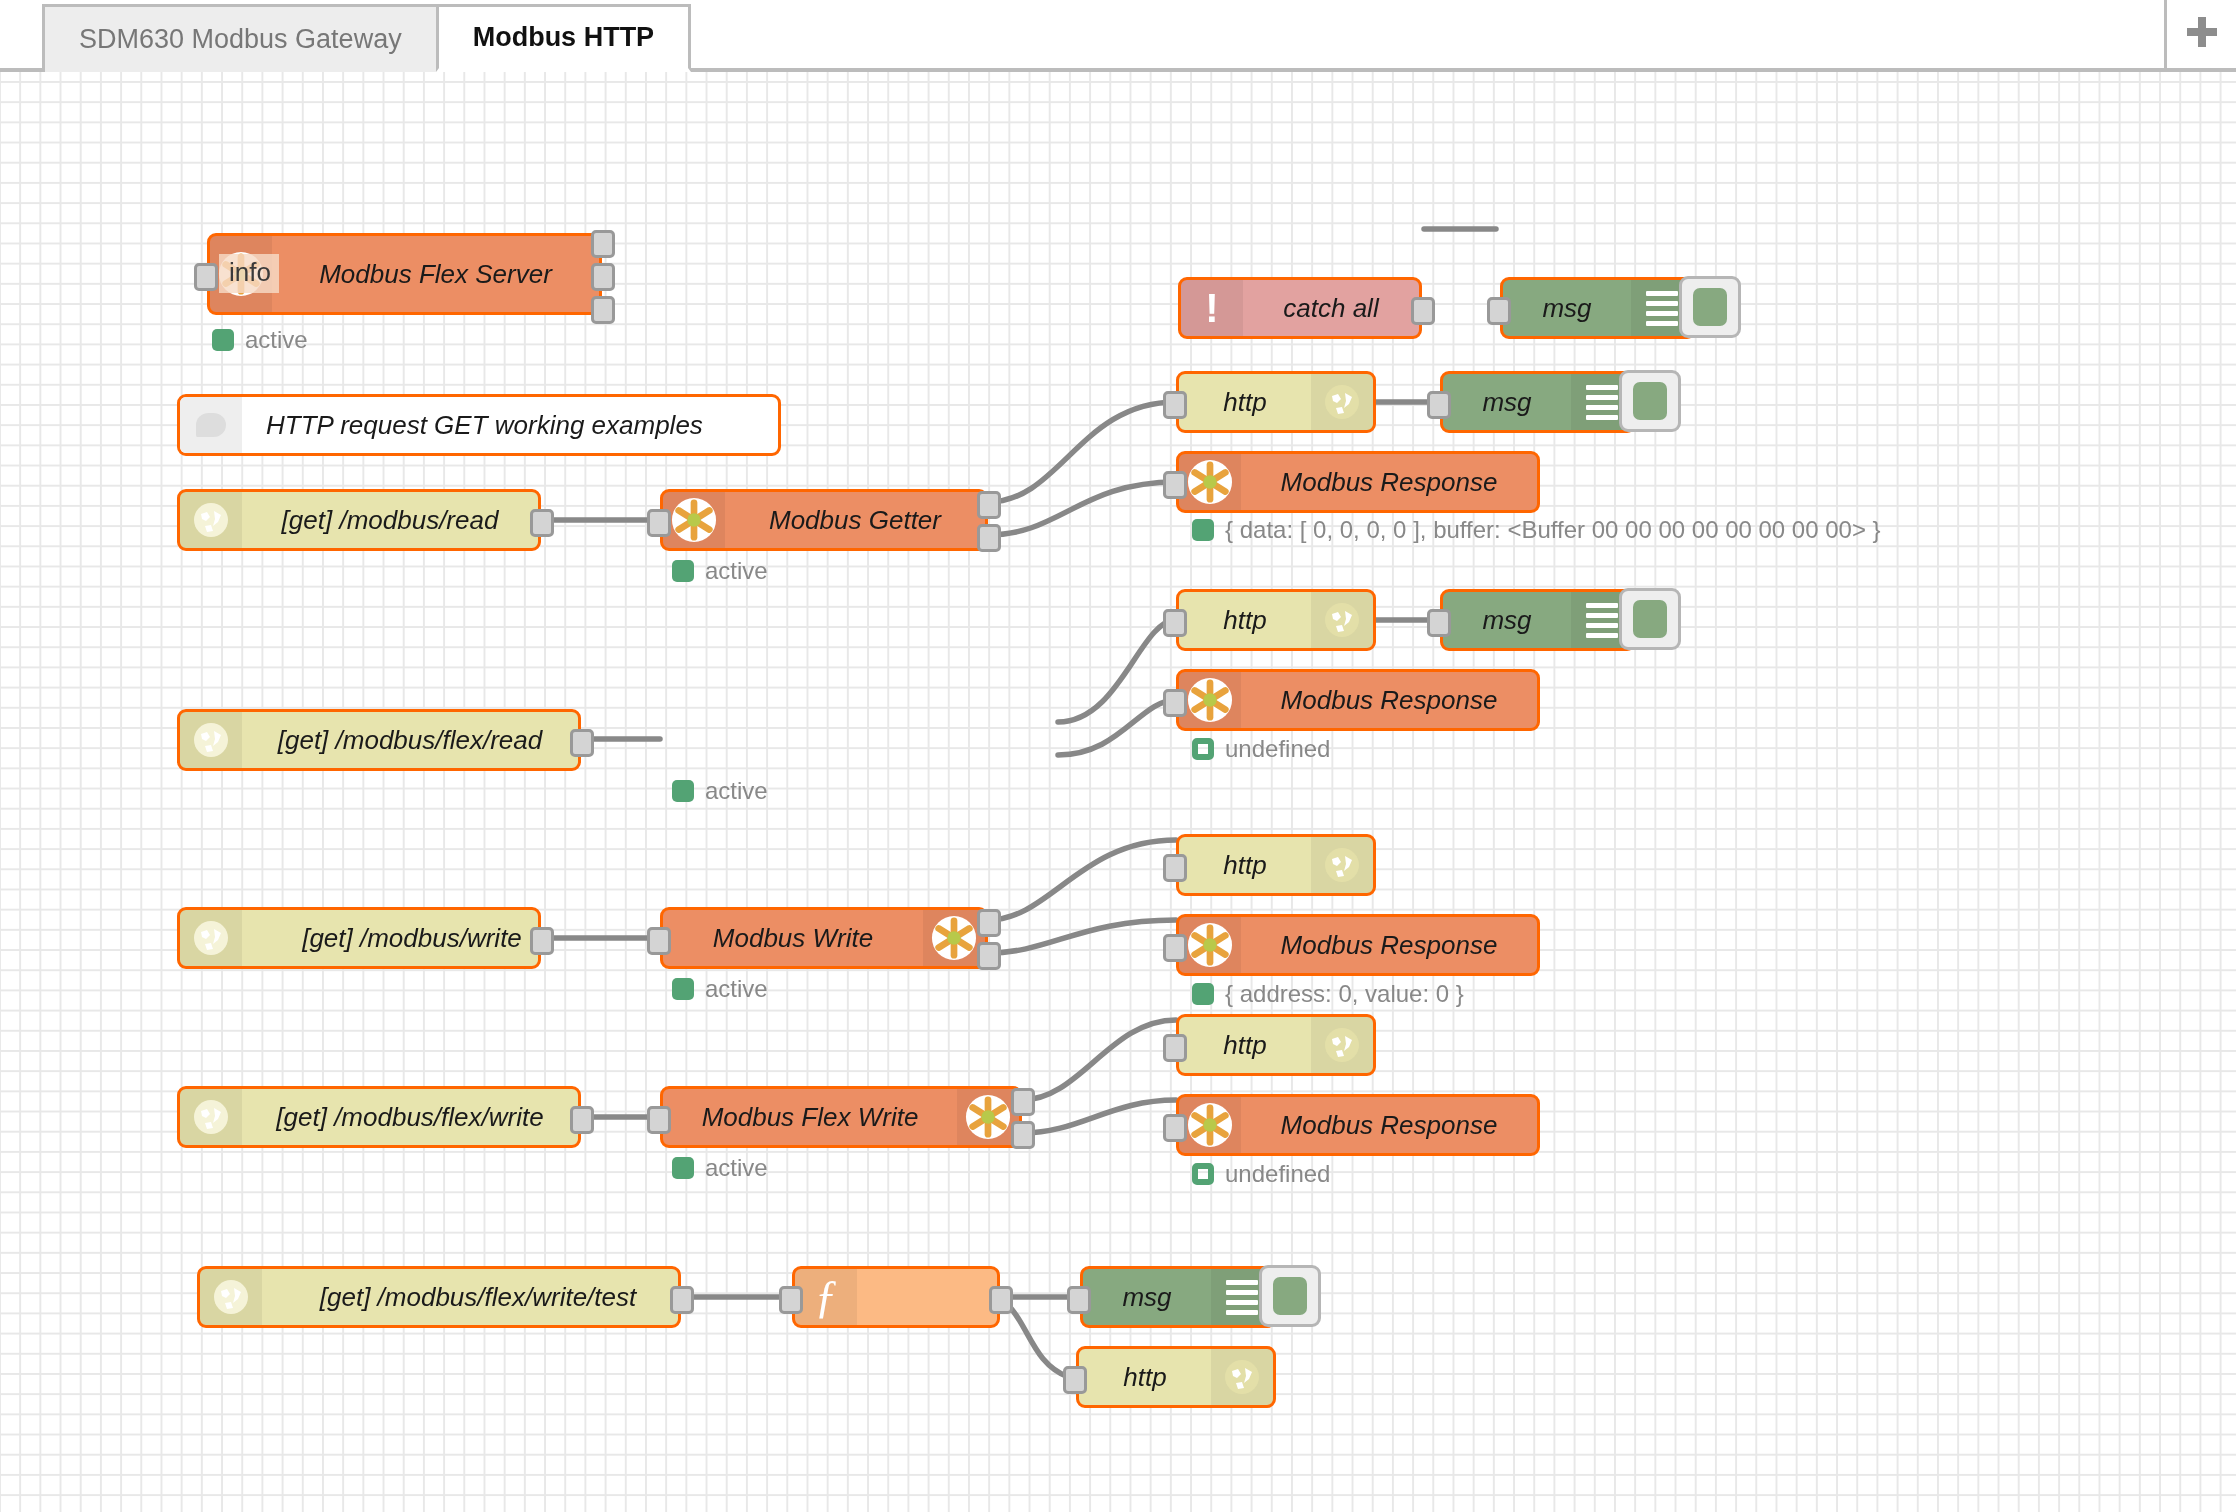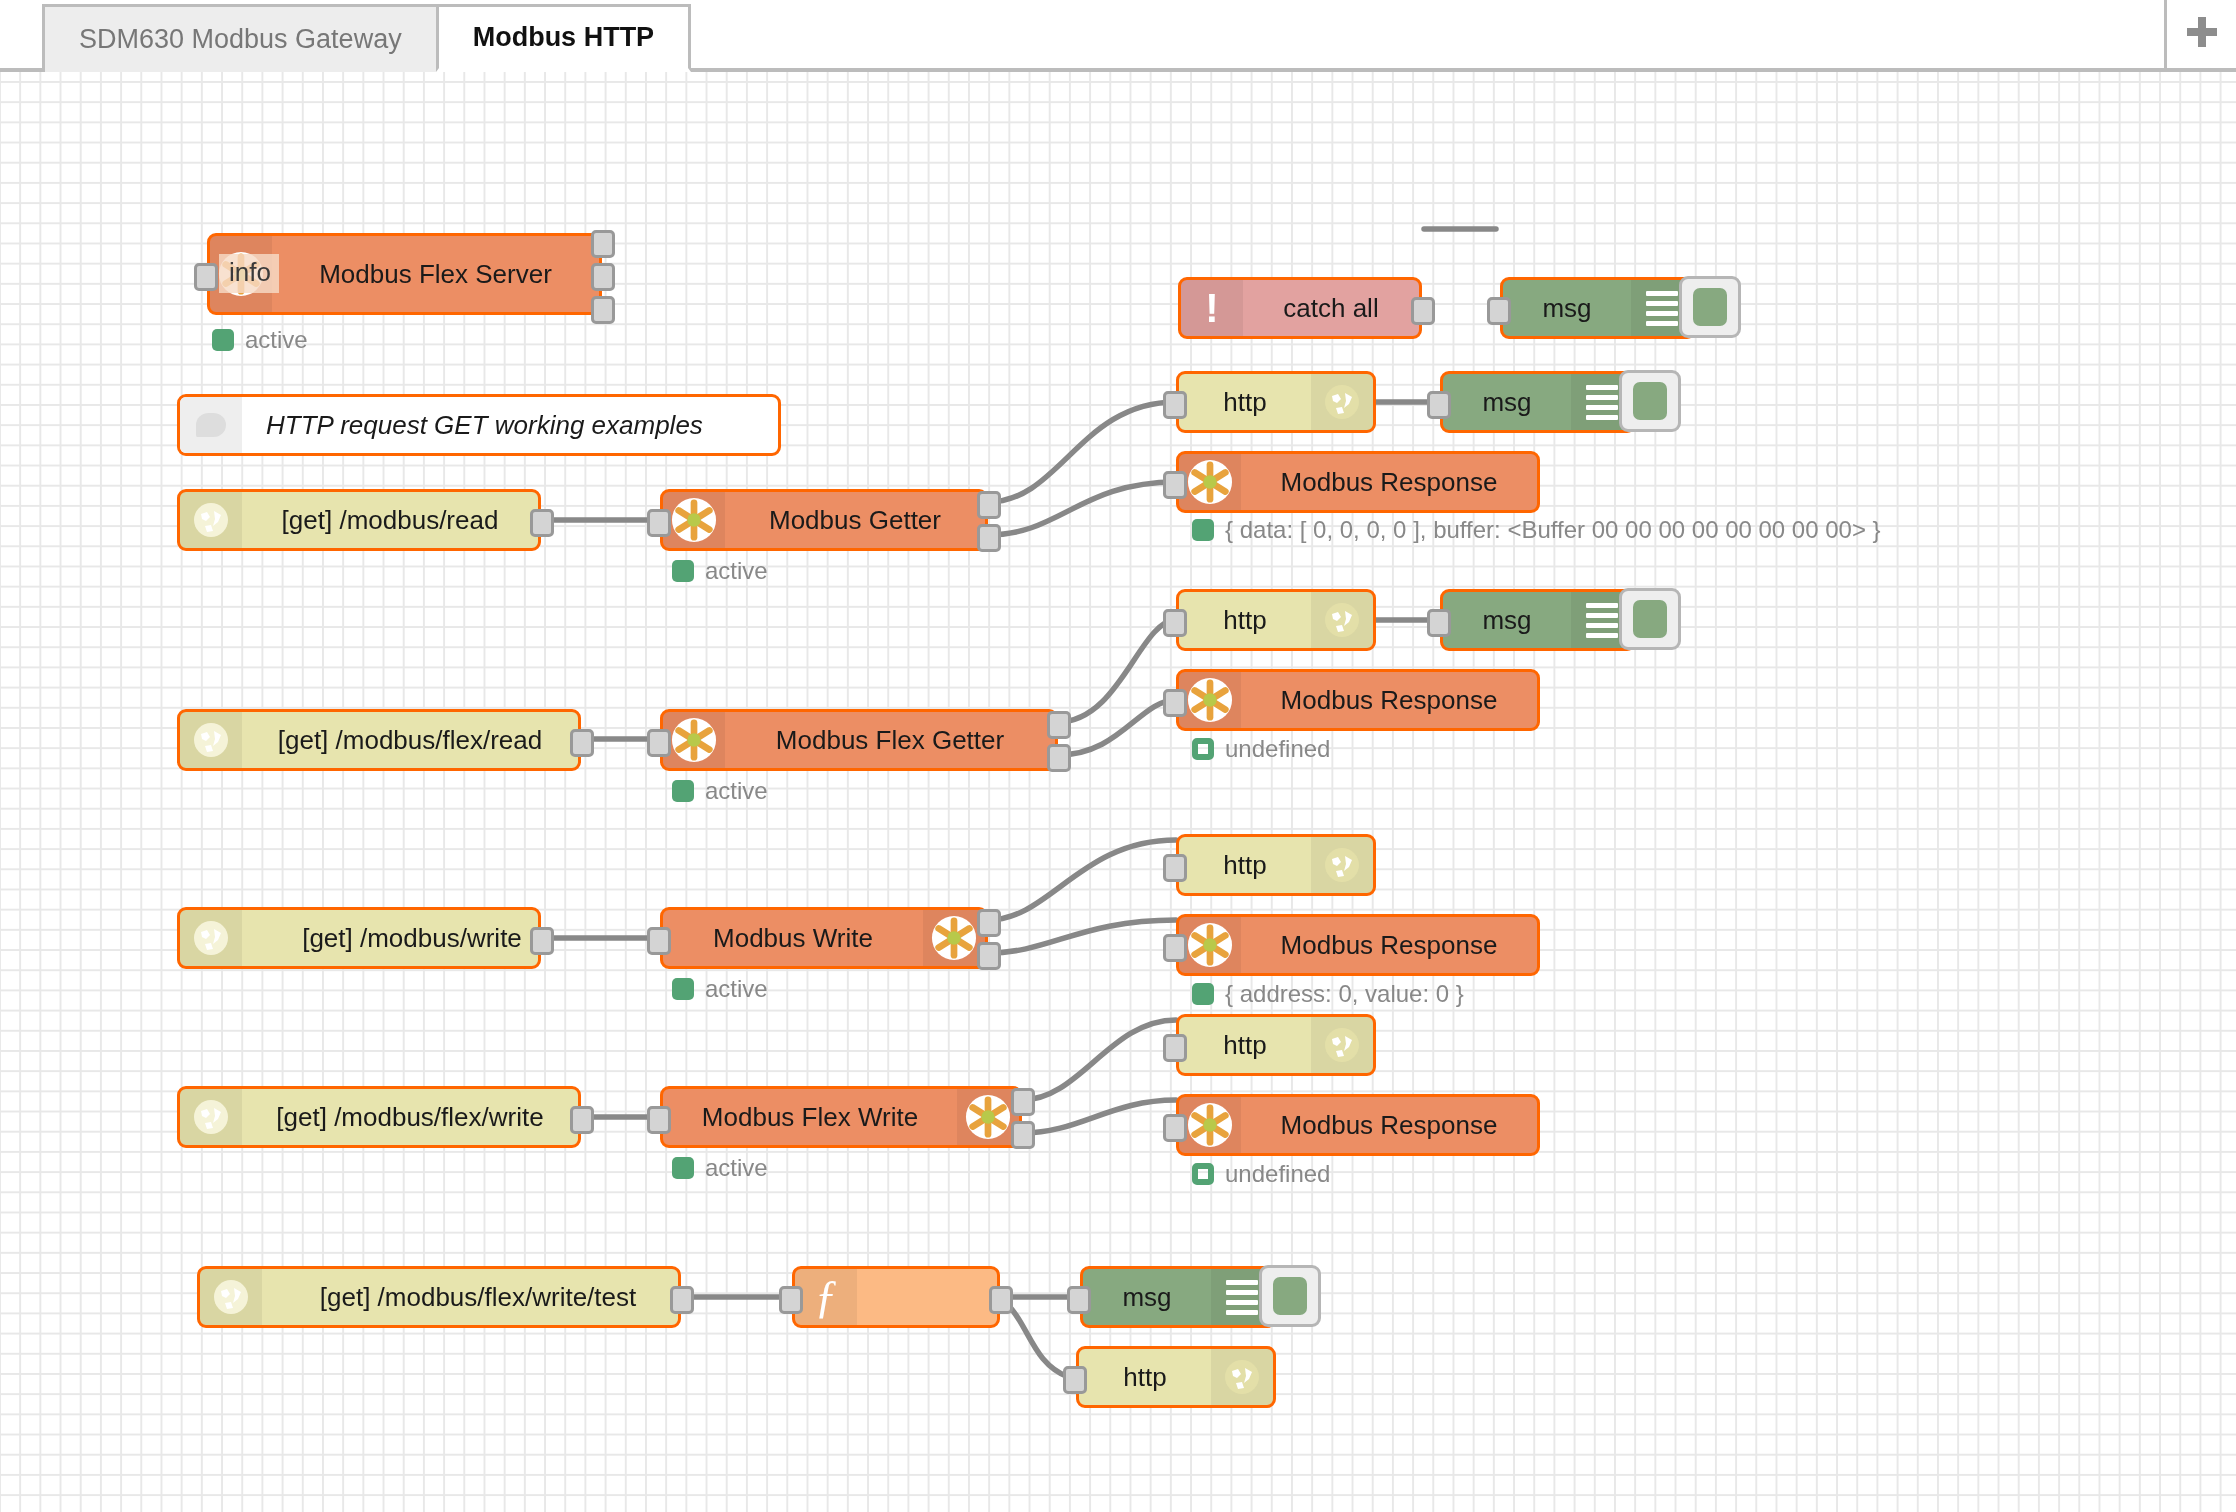--- a/index.html
+++ b/index.html
@@ -69,21 +69,21 @@
     position: absolute;
     border: 3.5px solid #f60;
     border-radius: 9px;
     display: flex; align-items: stretch;
     overflow: visible;
     cursor: pointer;
     z-index: 5;
   }
   .node .body {
     flex: 1; display: flex; align-items: center; justify-content: center;
-    font-size: 26px; color: #1a1a1a; white-space: nowrap; padding: 0 12px;
+    font-size: 26px; color: #1a1a1a; white-space: nowrap; padding: 0 12px; font-style: italic;
   }
   .node .iconbox {
     width: 62px; flex: 0 0 62px;
     display: flex; align-items: center; justify-content: center;
     background: rgba(0,0,0,0.06);
   }
   .node .iconbox.left  { border-top-left-radius: 6px; border-bottom-left-radius: 6px; }
   .node .iconbox.right { border-top-right-radius: 6px; border-bottom-right-radius: 6px; }
 
   
@@ -337,37 +337,20 @@
     <div class="iconbox left">
       <svg class="globe" viewBox="0 0 40 40">
         <circle cx="20" cy="20" r="17" fill="#f5f3d8"></circle>
         <path d="M10 14 L16 12 L19 17 L15 21 L11 19 Z M23 11 L30 15 L27 22 L22 26 L24 19 Z M14 26 L20 25 L22 31 L16 32 Z" fill="#ffffff"></path>
       </svg>
     </div>
     <div class="body">[get] /modbus/flex/read</div>
     <div class="port out" style="top:17px;"></div>
   </div>
 
-  <div class="node c-modbus" style="left:660px; top:637px; width:398px; height:62px;">
-    <div class="iconbox left">
-      <svg class="mb" viewBox="0 0 48 48">
-        <circle cx="24" cy="24" r="23" fill="#fff"></circle>
-        <g stroke="#e8a33d" stroke-width="7" stroke-linecap="round">
-          <line x1="24" y1="6" x2="24" y2="42"></line>
-            <line x1="8" y1="14" x2="40" y2="34"></line>
-            <line x1="40" y1="14" x2="8" y2="34"></line>
-        </g>
-        <circle cx="24" cy="24" r="7" fill="#b8c94a"></circle>
-      </svg>
-    </div>
-    <div class="body">Modbus Flex Getter</div>
-    <div class="port in" style="top:17px;"></div>
-    <div class="port out" style="top:-1px;"></div>
-    <div class="port out" style="top:32px;"></div>
-  </div>
   <div class="status" style="left:672px; top:705px;">
     <span class="dot"></span>
     <span>active</span>
   </div>
 
   <div class="node c-http" style="left:1176px; top:517px; width:200px; height:62px;">
     <div class="body">http</div>
     <div class="iconbox right">
       <svg class="globe" viewBox="0 0 40 40">
         <circle cx="20" cy="20" r="17" fill="#e3dfa8"></circle>

